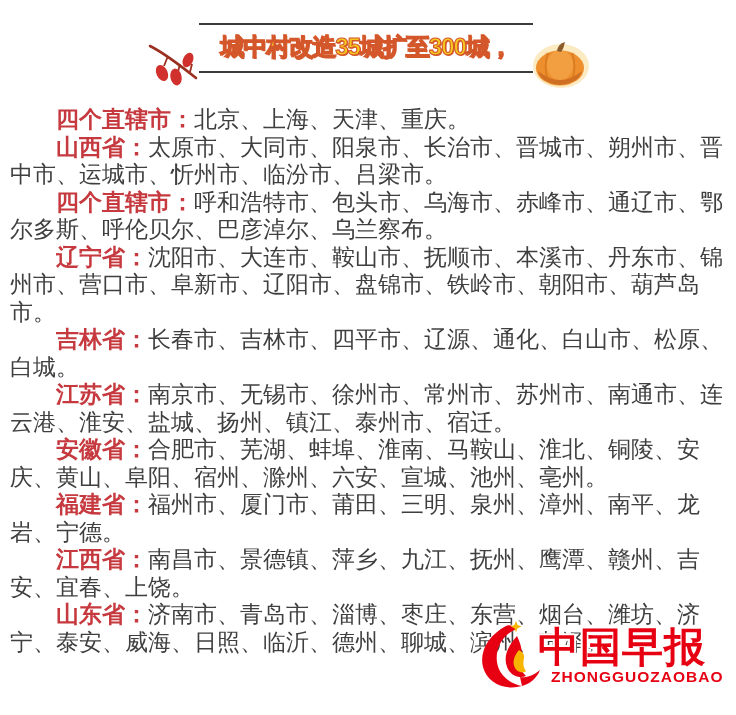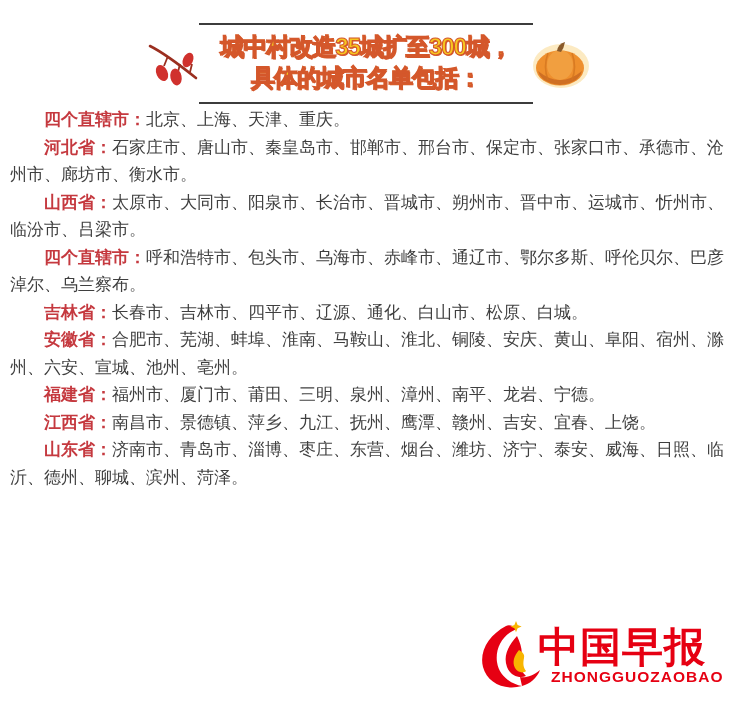--- a/index.html
+++ b/index.html
@@ -23,21 +23,21 @@
     text-shadow:1px 1px 0 #d4572b;
   }
   .deco-icon { position:absolute; }
   .berry  { left:146px; top:44px; }
   .pumpkin{ left:531px; top:39px; }
 
   
   .body-list { position:absolute; top:106px; left:10px; width:716px; }
   .province {
     margin:0; text-indent:2em;
-    font-size:17px; line-height:27.5px;
+    font-size:23px; line-height:27.5px;
     color:#3f3f3f; word-break:break-all;
   }
   .plabel { color:#c5393f; font-weight:bold; }
 
   
   .watermark { position:absolute; left:476px; top:610px; width:262px; height:95px; }
   .wm-flame { position:absolute; left:0; top:10px; }
   .wm-cn {
     position:absolute; left:62px; top:10px;
     font-size:41px; font-weight:900; letter-spacing:1px; white-space:nowrap;
@@ -60,45 +60,45 @@
   <svg class="deco-icon berry" width="58" height="44" viewBox="0 0 58 44">
     <path d="M4,2 C16,8 30,18 50,34" stroke="#9b2f20" stroke-width="2.6" fill="none" stroke-linecap="round"></path>
     <path d="M22,12 L18,22 M34,20 L32,28 M44,28 L46,20" stroke="#9b2f20" stroke-width="1.8" fill="none"></path>
     <ellipse cx="16" cy="29" rx="5.6" ry="8.5" fill="#d0312d" transform="rotate(-24 16 29)"></ellipse>
     <ellipse cx="30" cy="33" rx="5.6" ry="8.5" fill="#d0312d" transform="rotate(-12 30 33)"></ellipse>
     <ellipse cx="42" cy="16" rx="5" ry="7.6" fill="#d0312d" transform="rotate(24 42 16)"></ellipse>
   </svg>
 
   <div class="header">
     <div class="title-line">城中村改造35城扩至300城，</div>
-    <div class="title-line">具体的城市名单包括：</div>
   </div>
 
   <svg class="deco-icon pumpkin" width="60" height="52" viewBox="0 0 60 52">
     <ellipse cx="30" cy="27" rx="28" ry="22" fill="#fbe3ae" opacity="0.75"></ellipse>
     <ellipse cx="29" cy="29" rx="24" ry="17.5" fill="#ee8f2d"></ellipse>
     <path d="M7,32 Q29,50 51,32 Q48,44 29,46 Q10,44 7,32 Z" fill="#c96a22" opacity="0.85"></path>
     <ellipse cx="29" cy="26" rx="13" ry="15" fill="#f2a549" opacity="0.7"></ellipse>
     <path d="M17,14 Q12,28 17,41 M41,14 Q46,28 41,41" stroke="#d3751f" stroke-width="1.6" fill="none" opacity="0.8"></path>
     <path d="M26,12 q1,-7 8,-9 q-1,6 -4,10 z" fill="#8a5a2a"></path>
   </svg>
 
   <div class="body-list">
     <p class="province"><span class="plabel">四个直辖市：</span><span class="pcities">北京、上海、天津、重庆。</span></p>
 
-    <p class="province"><span class="plabel">河北省：</span><span class="pcities">石家庄市、唐山市、秦皇岛市、邯郸市、邢台市、保定市、张家口市、承德市、沧州市、廊坊市、衡水市。</span></p>
 
     <p class="province"><span class="plabel">山西省：</span><span class="pcities">太原市、大同市、阳泉市、长治市、晋城市、朔州市、晋中市、运城市、忻州市、临汾市、吕梁市。</span></p>
 
     <p class="province"><span class="plabel">四个直辖市：</span><span class="pcities">呼和浩特市、包头市、乌海市、赤峰市、通辽市、鄂尔多斯、呼伦贝尔、巴彦淖尔、乌兰察布。</span></p>
 
+    <p class="province"><span class="plabel">辽宁省：</span><span class="pcities">沈阳市、大连市、鞍山市、抚顺市、本溪市、丹东市、锦州市、营口市、阜新市、辽阳市、盘锦市、铁岭市、朝阳市、葫芦岛市。</span></p>
 
     <p class="province"><span class="plabel">吉林省：</span><span class="pcities">长春市、吉林市、四平市、辽源、通化、白山市、松原、白城。</span></p>
 
 
+    <p class="province"><span class="plabel">江苏省：</span><span class="pcities">南京市、无锡市、徐州市、常州市、苏州市、南通市、连云港、淮安、盐城、扬州、镇江、泰州市、宿迁。</span></p>
 
 
     <p class="province"><span class="plabel">安徽省：</span><span class="pcities">合肥市、芜湖、蚌埠、淮南、马鞍山、淮北、铜陵、安庆、黄山、阜阳、宿州、滁州、六安、宣城、池州、亳州。</span></p>
 
     <p class="province"><span class="plabel">福建省：</span><span class="pcities">福州市、厦门市、莆田、三明、泉州、漳州、南平、龙岩、宁德。</span></p>
 
     <p class="province"><span class="plabel">江西省：</span><span class="pcities">南昌市、景德镇、萍乡、九江、抚州、鹰潭、赣州、吉安、宜春、上饶。</span></p>
 
     <p class="province"><span class="plabel">山东省：</span><span class="pcities">济南市、青岛市、淄博、枣庄、东营、烟台、潍坊、济宁、泰安、威海、日照、临沂、德州、聊城、滨州、菏泽。</span></p>
   </div>

